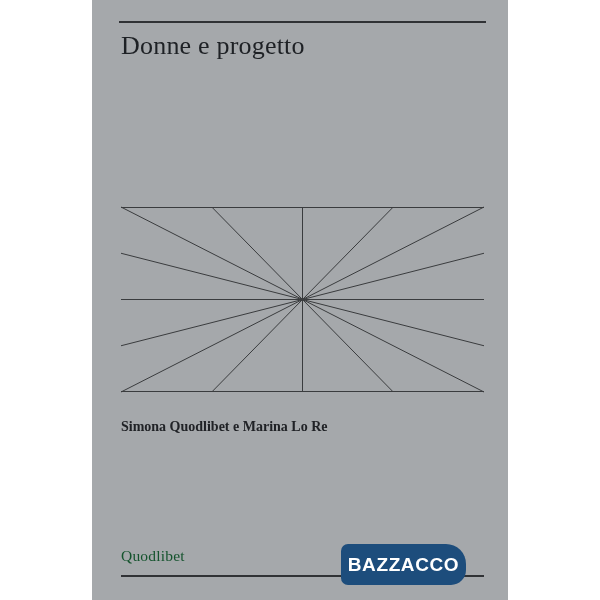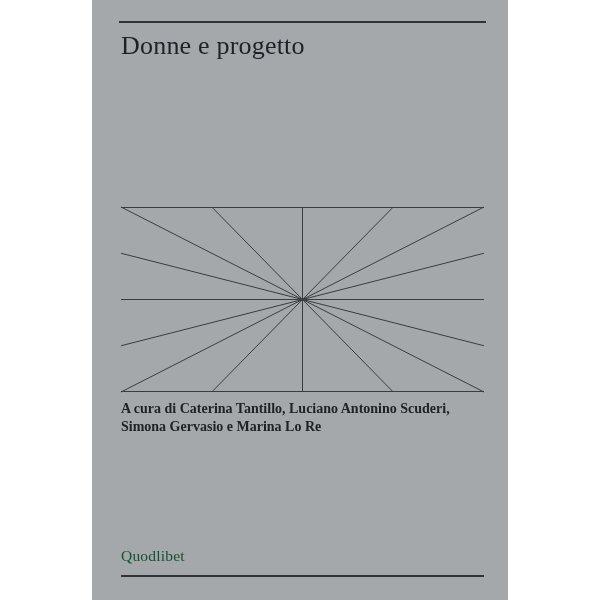--- a/index.html
+++ b/index.html
@@ -59,21 +59,22 @@
         <line x1="181.5" y1="92.5" x2="363" y2="185"></line>
         <line x1="181.5" y1="92.5" x2="272.25" y2="185"></line>
         <line x1="181.5" y1="92.5" x2="181.5" y2="185"></line>
         <line x1="181.5" y1="92.5" x2="90.75" y2="185"></line>
         <line x1="181.5" y1="92.5" x2="0" y2="185"></line>
         <line x1="181.5" y1="92.5" x2="0" y2="46.25"></line>
         <line x1="181.5" y1="92.5" x2="0" y2="92.5"></line>
         <line x1="181.5" y1="92.5" x2="0" y2="138.75"></line>
       </svg>
 
-    <p class="credits"><span>A cura di Caterina Tantillo, Luciano Antonino Scuderi,</span><br><span>Simona Gervasio e Marina Lo Re</span></p>
+    <p class="credits"><br><span>Simona Quodlibet e Marina Lo Re</span></p>
 
     <span class="publisher">Quodlibet</span>
 
     <div class="bottom-rule"></div>
 
+    <div class="badge">BAZZACCO</div>
 
   </div>
 </div>
 
 </body></html>

